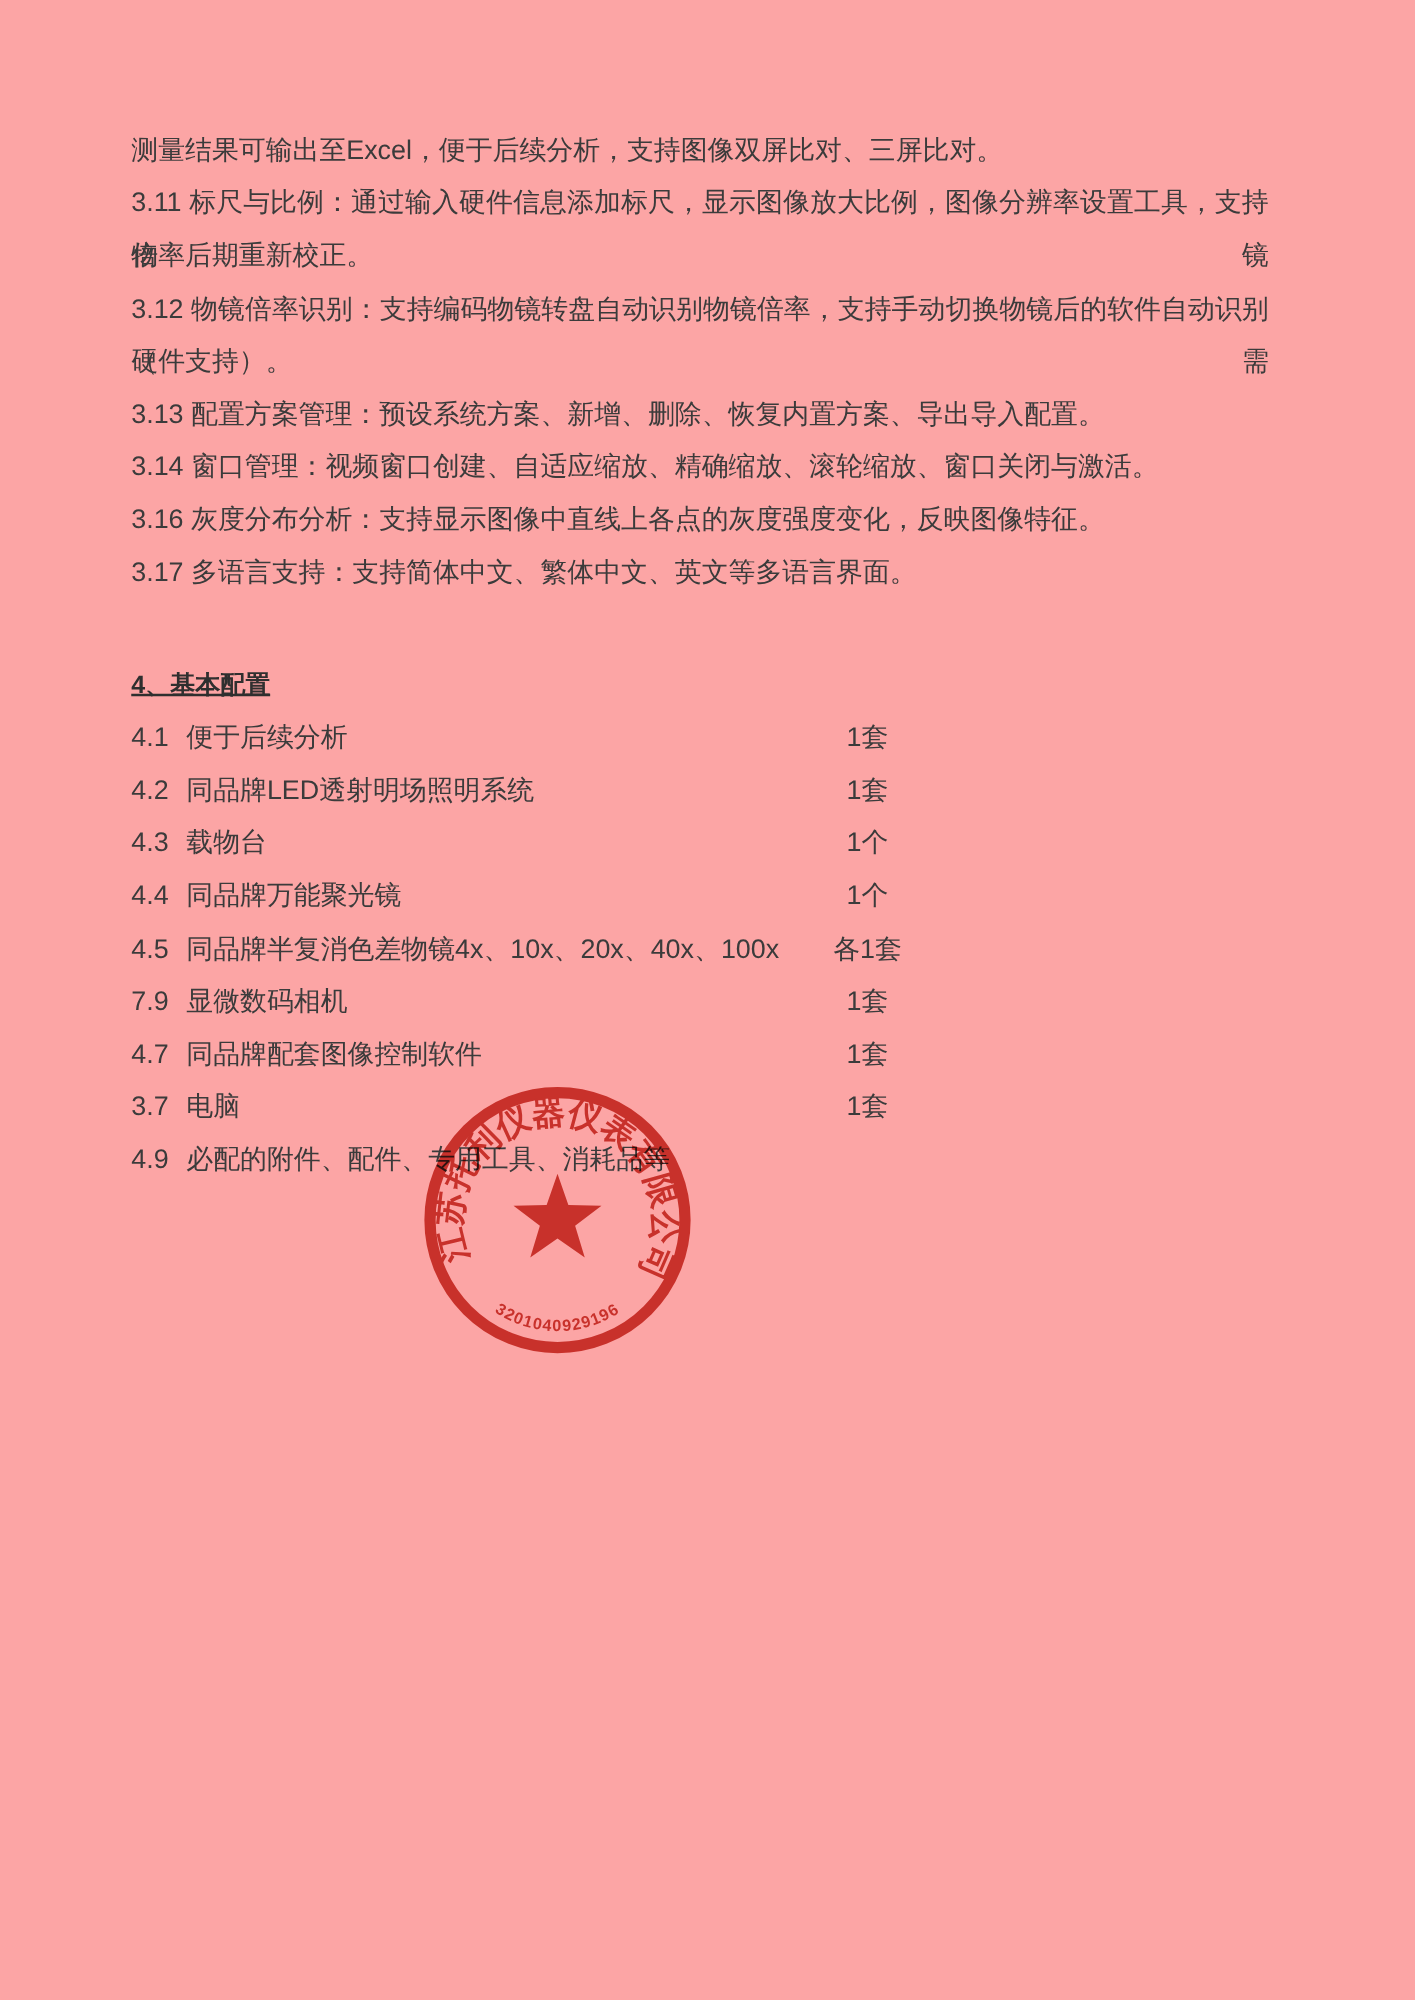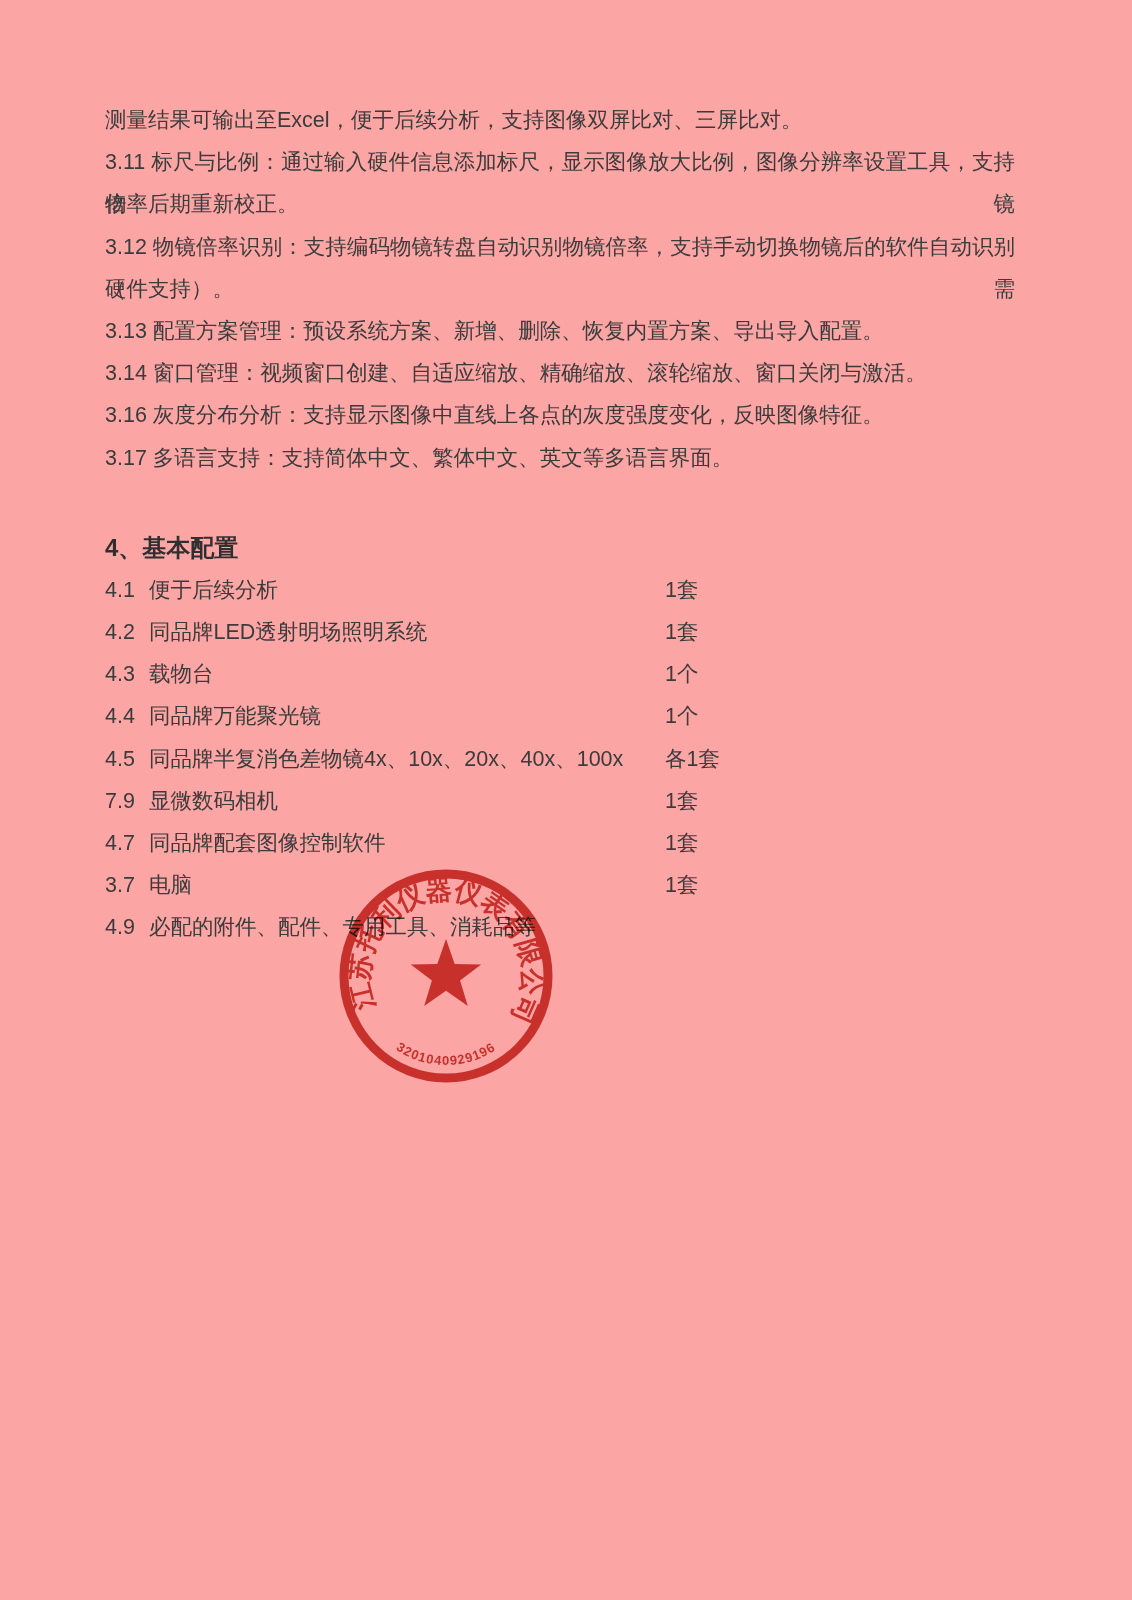--- a/index.html
+++ b/index.html
@@ -27,34 +27,35 @@
   }
   .line.fill {
     white-space: normal;
     text-align-last: justify;
   }
   .heading {
     margin-top: 48px;
     height: 42.2px;
     line-height: 42.2px;
     font-weight: 700;
-    font-size: 24px;
+    font-size: 20px;
     color: #2f2f2f;
+    text-decoration: underline;
   }
   .crow {
     position: relative;
     height: 42.2px;
     line-height: 42.2px;
   }
   .crow .num { display: inline-block; width: 44px; }
   .crow .qty {
     position: absolute;
-    left: 560px; top: 0;
+    left: 524px; top: 0;
     width: 130px;
-    text-align: left;
+    text-align: center;
   }
 
   .stamp {
     position: absolute;
     left: 330px; top: 858px;
     width: 236px; height: 236px;
     mix-blend-mode: multiply;
     opacity: 0.9;
   }
   .seal-fill { fill: #c6382d; }

